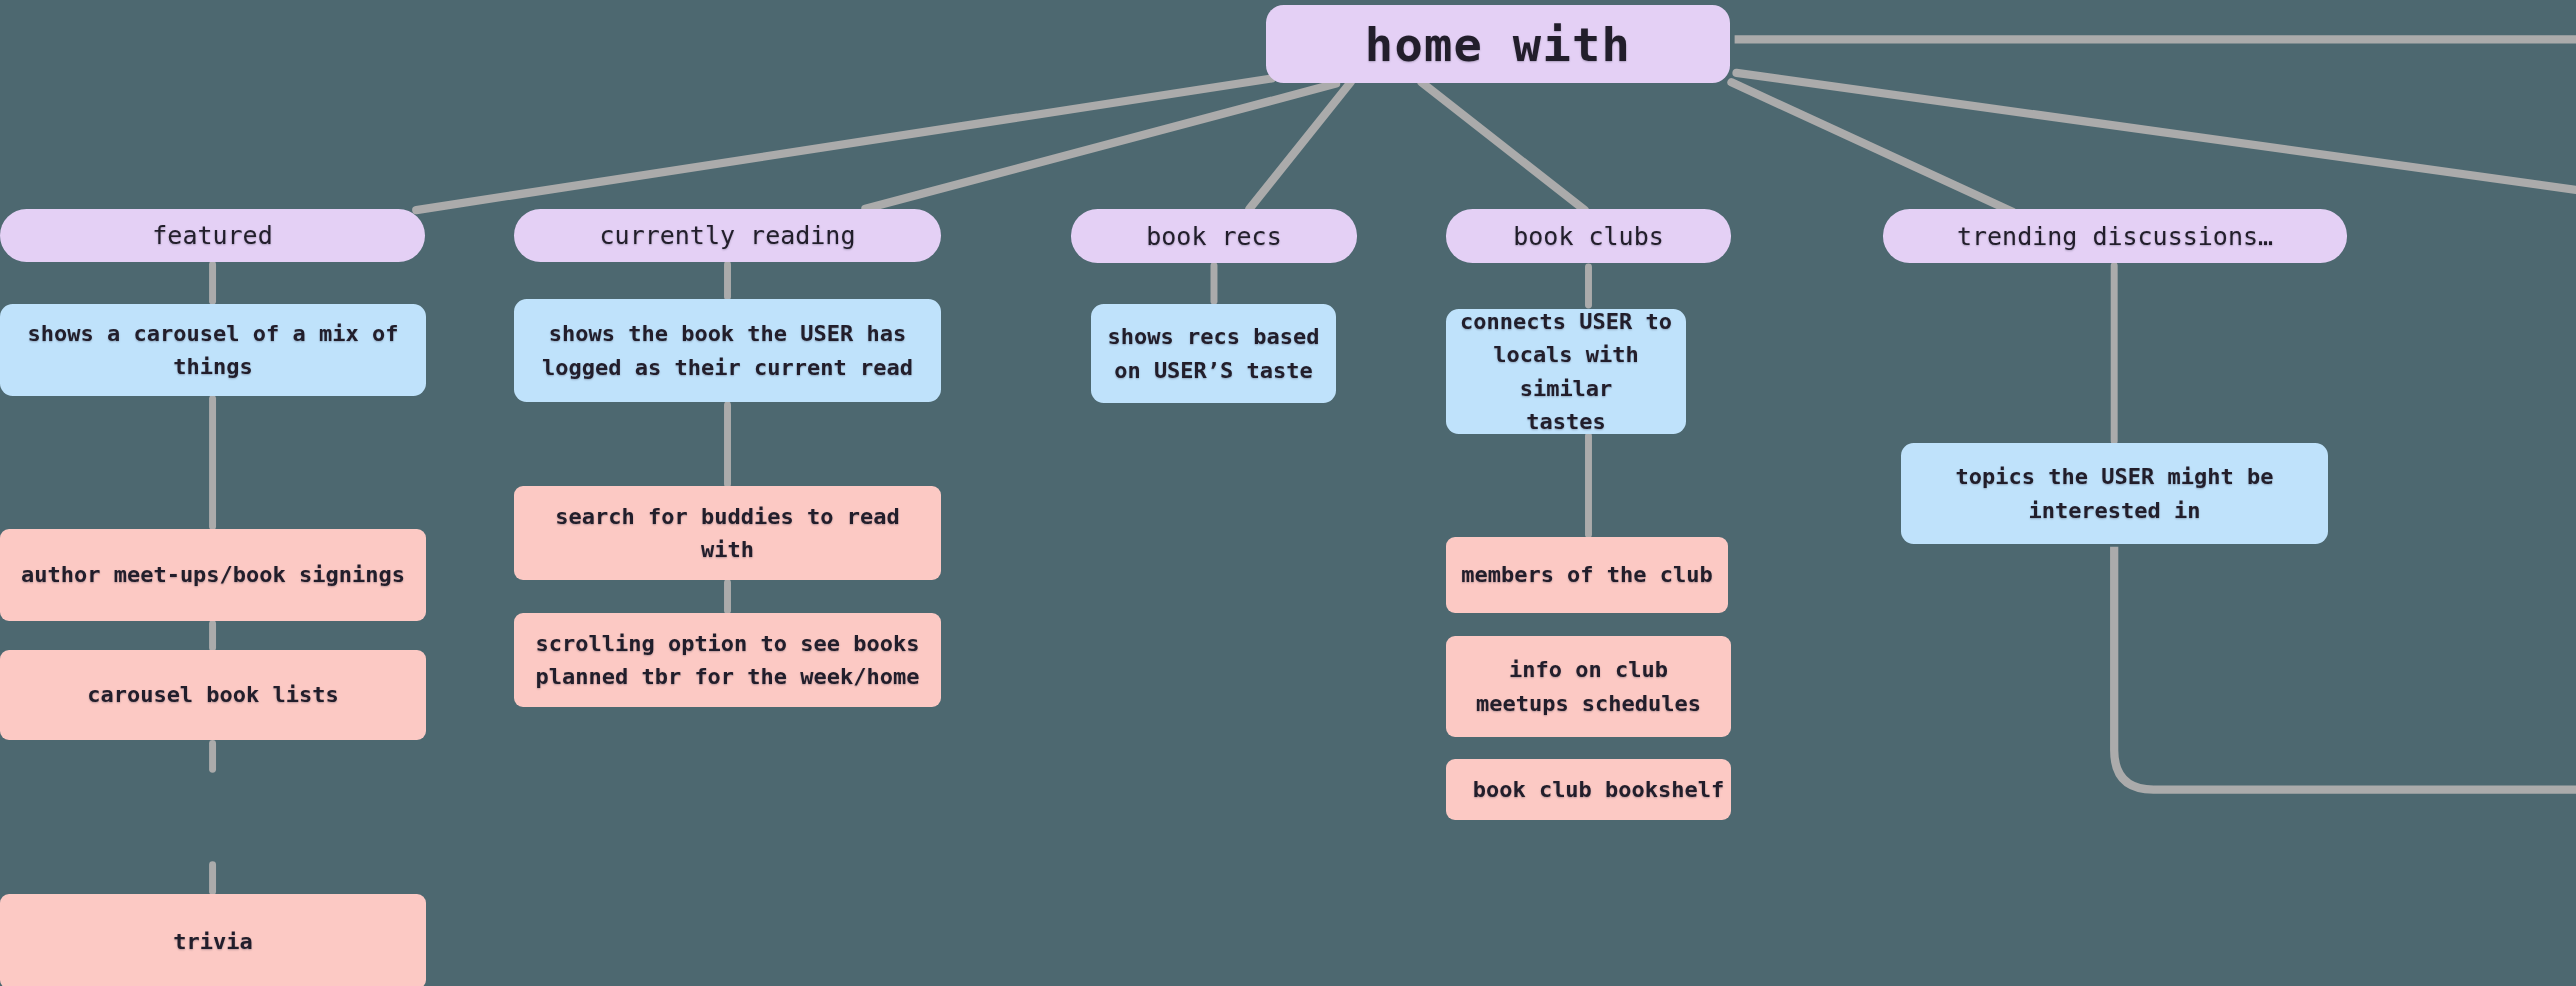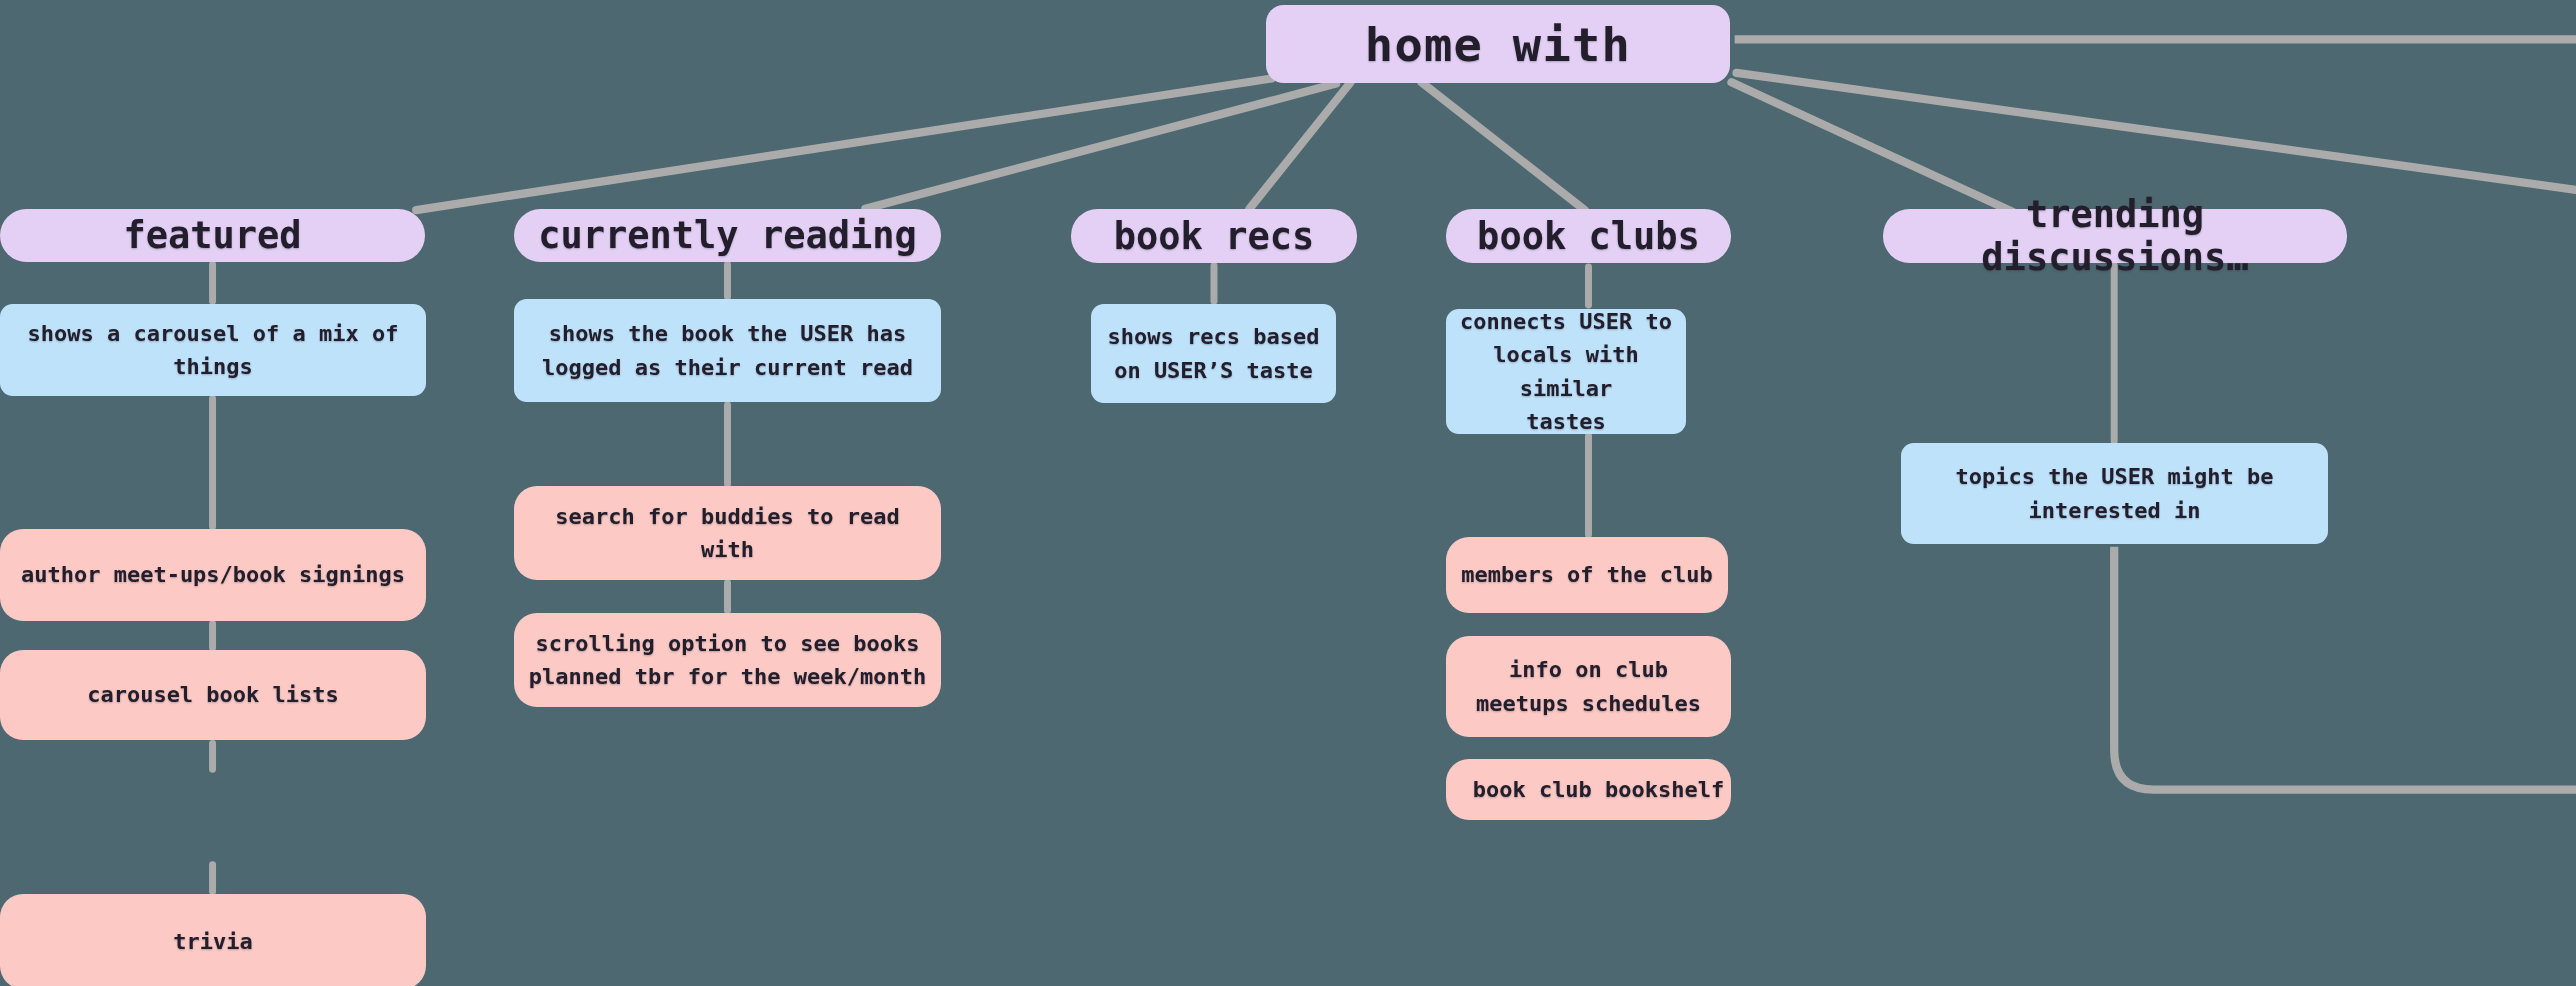--- a/index.html
+++ b/index.html
@@ -15,24 +15,24 @@
   body{background:var(--background);font-family:"DejaVu Sans Mono","Liberation Mono",monospace;}
   .canvas{position:relative;width:2576px;height:987px;overflow:hidden;background:var(--background);}
   .edges{position:absolute;left:0;top:0;width:2576px;height:987px;}
   .edges line,.edges path{stroke:var(--edge);fill:none;}
   .node{
     position:absolute;display:flex;align-items:center;justify-content:center;
     text-align:center;color:var(--text);white-space:pre-line;
     text-shadow:0 1.3px 1.9px rgba(30,30,50,.28);
     font-weight:bold;
   }
-  .branch{background:var(--branch-node);border-radius:26.6px;font-weight:700;font-size:37px;}
+  .branch{background:var(--branch-node);border-radius:26.6px;font-weight:400;font-size:25px;}
   .rootnode{background:var(--branch-node);border-radius:17.7px;font-weight:700;font-size:47px;letter-spacing:1.3px;}
   .info{background:var(--info-node);border-radius:12.7px;font-size:22px;line-height:1.52;}
-  .feature{background:var(--feature-node);border-radius:23px;font-size:22px;line-height:1.52;}
+  .feature{background:var(--feature-node);border-radius:9px;font-size:22px;line-height:1.52;}
 
   
   .n-home{left:1266px;top:5px;width:464px;height:78px;}
   .n-featured{left:0;top:209px;width:425px;height:53px;}
   .n-a0{left:0;top:304px;width:426px;height:92px;}
   .n-a1{left:0;top:529px;width:426px;height:92px;}
   .n-a2{left:0;top:650px;width:426px;height:90px;}
   .n-a3{left:0;top:772px;width:426px;height:90px;}
   .n-a4{left:0;top:894px;width:426px;height:95px;}
   .n-current{left:514px;top:209px;width:427px;height:53px;}
@@ -91,21 +91,21 @@
   <div class="node feature n-a1">author meet-ups/book signings</div>
   <div class="node feature n-a2">carousel book lists</div>
   <div class="node feature n-a4">trivia</div>
 
   <div class="node branch n-current">currently reading</div>
   <div class="node info    n-b0">shows the book the USER has
 logged as their current read</div>
   <div class="node feature n-b1">search for buddies to read
 with</div>
   <div class="node feature n-b2">scrolling option to see books
-planned tbr for the week/month</div>
+planned tbr for the week/home</div>
 
   <div class="node branch n-recs">book recs</div>
   <div class="node info n-c0">shows recs based
 on USER’S taste</div>
 
   <div class="node branch n-clubs">book clubs</div>
   <div class="node info    n-d0">connects USER to
 locals with similar
 tastes</div>
   <div class="node feature n-d1">members of the club</div>

